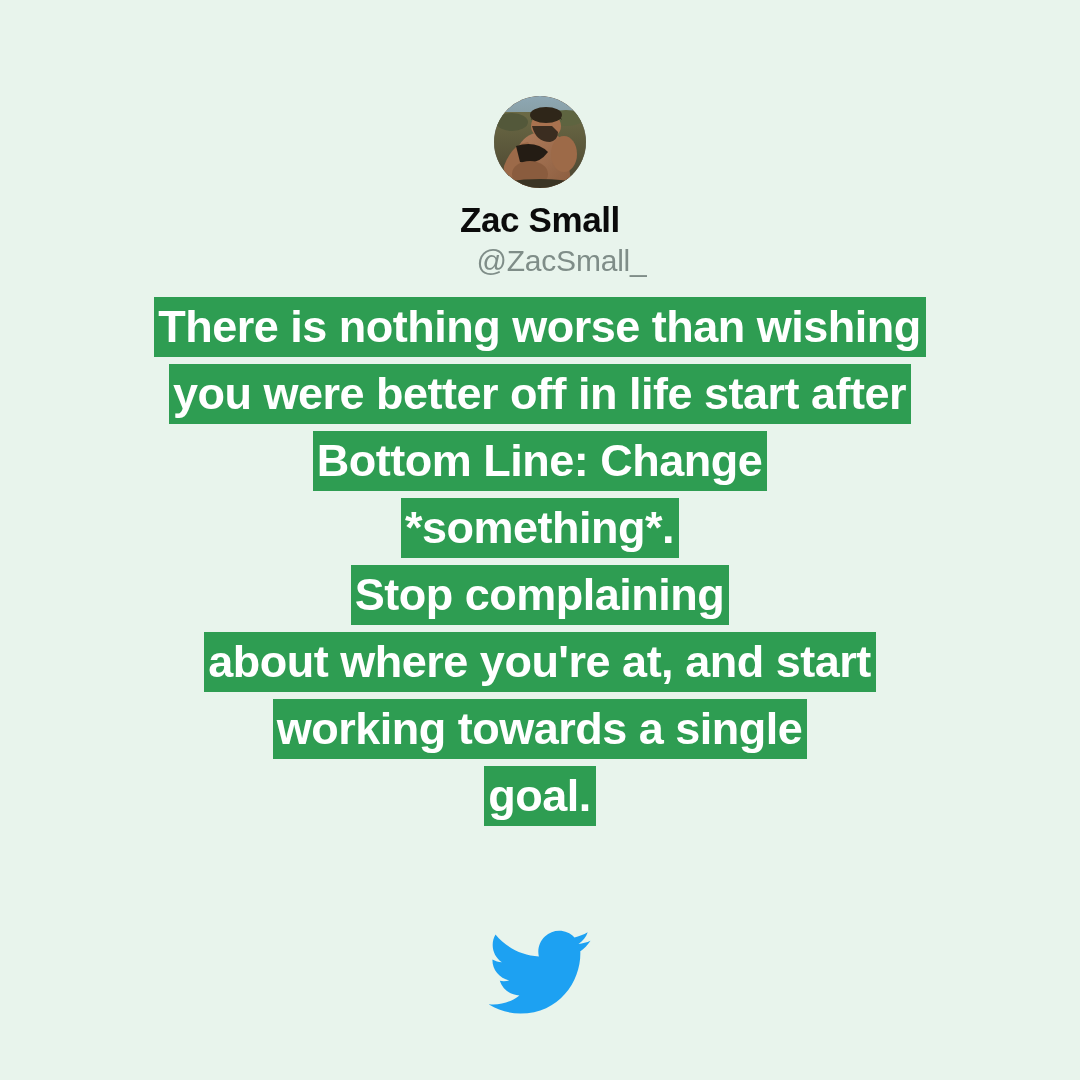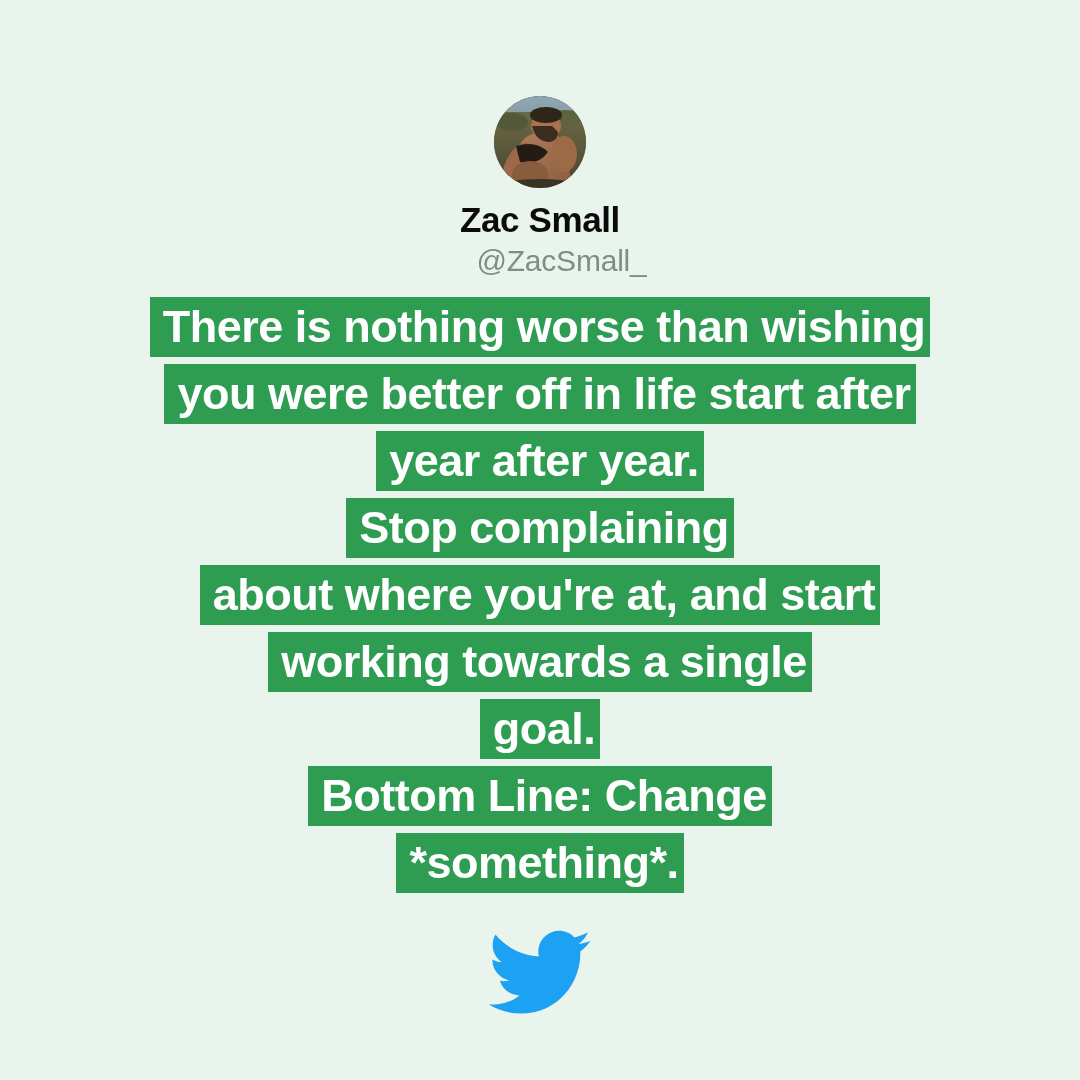--- a/index.html
+++ b/index.html
@@ -88,21 +88,21 @@
     white-space: nowrap;
   }
 
   .quote-line > .hl {
     display: inline;
     background: #2e9d52;
     color: #ffffff;
     font-size: 45px;
     font-weight: 700;
     letter-spacing: -0.5px;
-    padding: 4px 5px 5px 13px;
+    padding: 4px 5px 5px 4px;
     box-decoration-break: clone;
     -webkit-box-decoration-break: clone;
   }
 
   
   #twitter-logo {
     position: absolute;
     left: 50%;
     transform: translateX(-50%);
     top: 928px;
@@ -162,33 +162,32 @@
 
     <div id="display-name">Zac Small</div>
     <div id="handle">@ZacSmall_</div>
   </div>
 
   <div id="quote-body">
 
     <div class="quote-para">
       <span class="quote-line"><span class="hl">There is nothing worse than wishing</span></span>
       <span class="quote-line"><span class="hl">you were better off in life start after</span></span>
-      <span class="quote-line"><span class="hl">year after year.</span></span>
+    </div>
+
+    <div class="quote-para">
+      <span class="quote-line"><span class="hl">Bottom Line: Change</span></span>
+      <span class="quote-line"><span class="hl">*something*.</span></span>
     </div>
 
     <div class="quote-para">
       <span class="quote-line"><span class="hl">Stop complaining</span></span>
       <span class="quote-line"><span class="hl">about where you're at, and start</span></span>
       <span class="quote-line"><span class="hl">working towards a single</span></span>
       <span class="quote-line"><span class="hl">goal.</span></span>
-    </div>
-
-    <div class="quote-para">
-      <span class="quote-line"><span class="hl">Bottom Line: Change</span></span>
-      <span class="quote-line"><span class="hl">*something*.</span></span>
     </div>
 
   </div>
 
   <div id="twitter-logo">
     <svg viewBox="0 0 248 202" xmlns="http://www.w3.org/2000/svg" aria-hidden="true">
       <path fill="#1da1f2" d="M221.95 49.89c.15 2.2.15 4.39.15 6.61 0 67.58-51.45 145.5-145.5 145.5v-.04c-27.78.04-54.98-7.92-78.35-22.92 4.04.49 8.1.73 12.17.74 23.02.02 45.39-7.7 63.5-21.92-21.88-.42-41.06-14.69-47.77-35.51 7.66 1.48 15.56 1.18 23.09-.88-23.85-4.82-41.01-25.78-41.01-50.11v-.65c7.11 3.96 15.07 6.16 23.21 6.4C9.18 62.27 2.35 32.79 15.84 9.78c25.96 31.94 64.25 51.36 105.36 53.41-4.09-17.63 1.5-36.11 14.69-48.5 20.45-19.22 52.6-18.23 71.82 2.2 11.37-2.24 22.27-6.41 32.25-12.33-3.8 11.77-11.74 21.78-22.36 28.14 10.08-1.19 19.93-3.88 29.21-7.98-6.83 10.24-15.43 19.16-25.38 26.35z"></path>
     </svg>
   </div>
 

